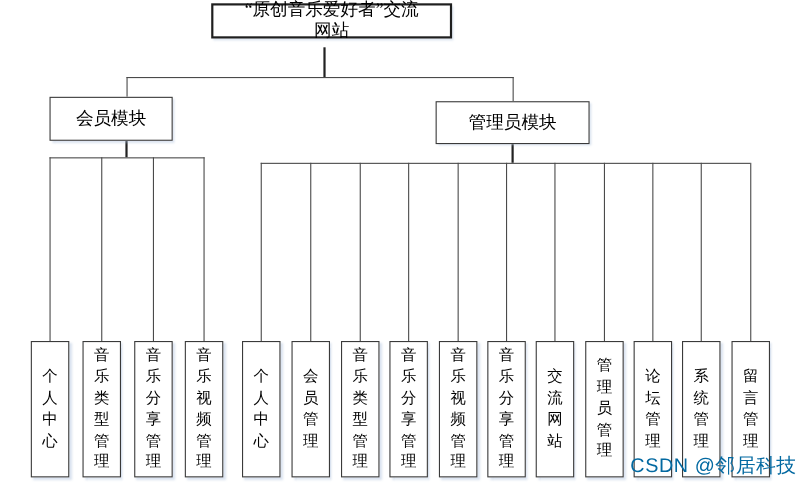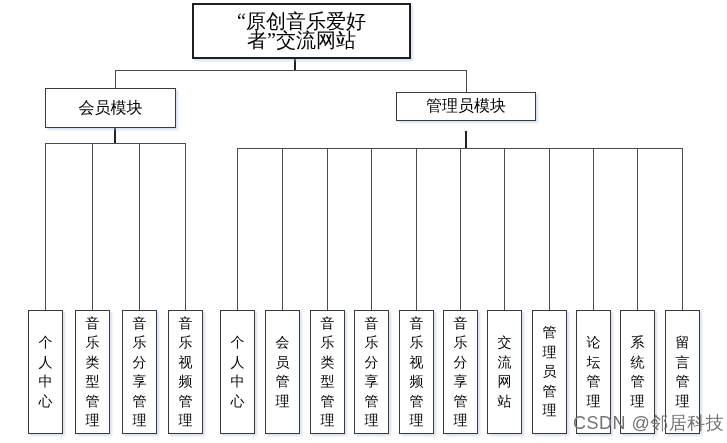--- a/index.html
+++ b/index.html
@@ -18,27 +18,27 @@
     background: #ffffff;
     border: 1px solid #3a3a3a;
     box-sizing: border-box;
     display: flex;
     align-items: center;
     justify-content: center;
     text-align: center;
     box-shadow: 2px 2px 2px rgba(170,190,220,0.45);
   }
   .root-box {
-    left: 192px; top: 3px; width: 219px; height: 56px;
+    left: 192px; top: 3px; width: 219px; height: 32px;
     border-width: 2px; border-color: #1f1f1f;
-    font-size: 20px; line-height: 19px;
+    font-size: 16px; line-height: 19px;
     padding: 0 26px;
   }
-  .branch-member { left: 45px;  top: 88px; width: 131px; height: 40px; font-size: 16px; }
-  .branch-admin  { left: 396px; top: 92px; width: 140px; height: 29px; font-size: 16px; }
+  .branch-member { left: 45px;  top: 88px; width: 112px; height: 40px; font-size: 16px; }
+  .branch-admin  { left: 396px; top: 92px; width: 140px; height: 39px; font-size: 16px; }
 
   .leaf {
     position: absolute;
     top: 310px; width: 35px; height: 124px;
     background: #ffffff;
     border: 1px solid #3a3a3a;
     box-sizing: border-box;
     display: flex; align-items: center; justify-content: center;
     box-shadow: 2px 2px 2px rgba(170,190,220,0.45);
   }
@@ -148,15 +148,15 @@
   <div class="leaf" style="left:576px;">
     <span class="vtext">论坛管理</span>
   </div>
   <div class="leaf" style="left:620px;">
     <span class="vtext">系统管理</span>
   </div>
   <div class="leaf" style="left:665px;">
     <span class="vtext">留言管理</span>
   </div>
 
-  <div class="watermark" style="color: #737373;">CSDN @邻居科技</div>
+  <div class="watermark" style="color: #0369a1;">CSDN @邻居科技</div>
 
 </div>
 
 </body></html>

